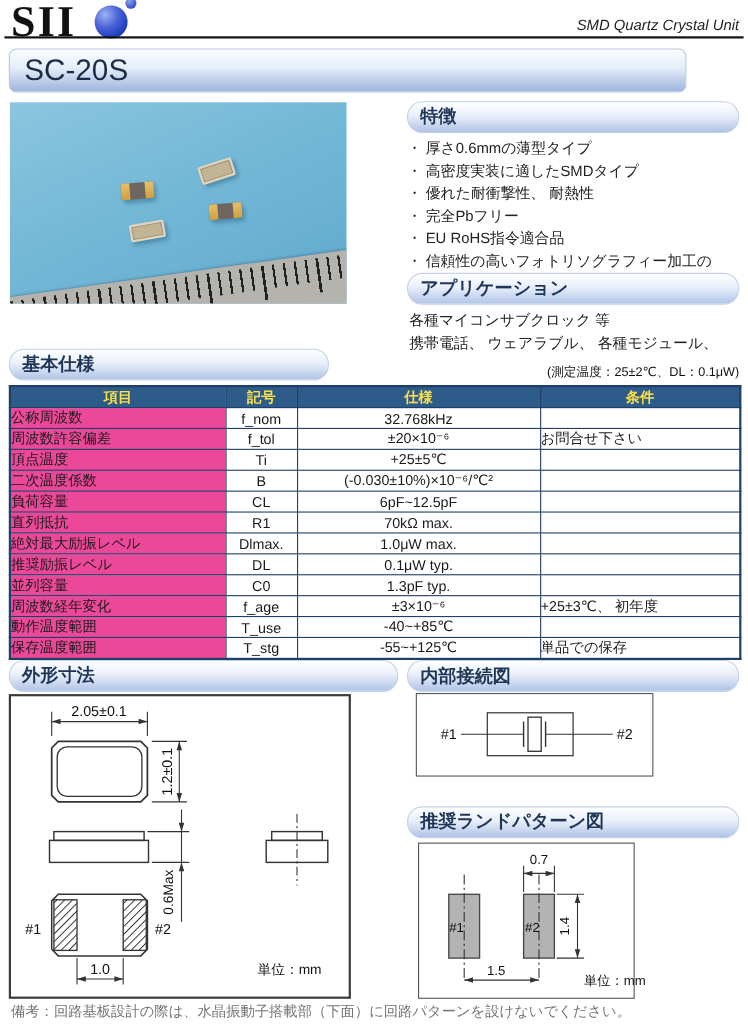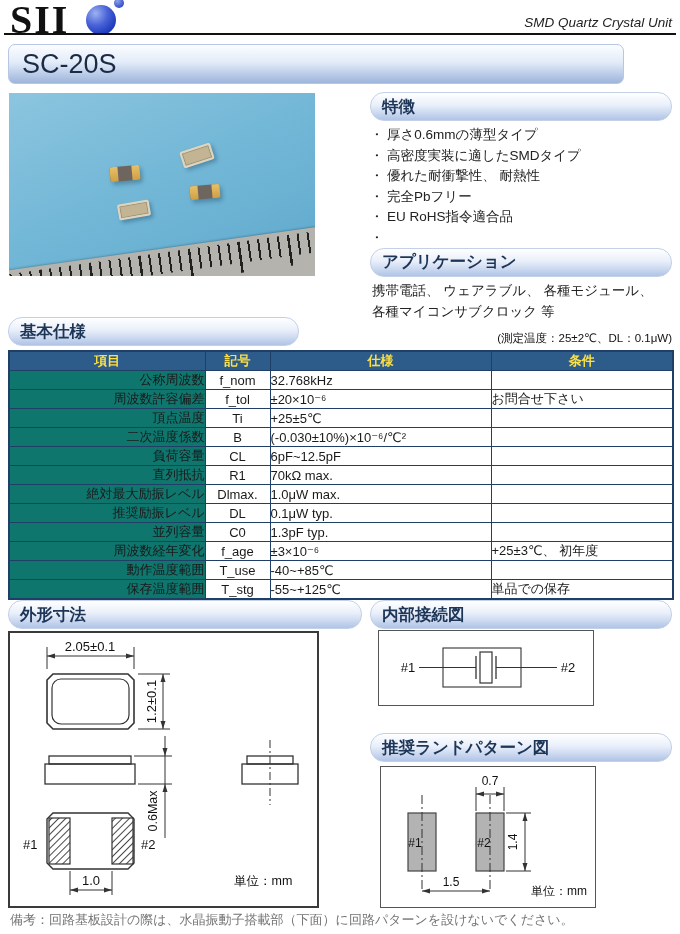--- a/index.html
+++ b/index.html
@@ -44,23 +44,23 @@
   .features-list { position:absolute; left:370px; top:125px; width:302px; font-size:13.5px; line-height:20.5px; color:#222; }
   .feature-item { display:flex; }
   .feature-item .bullet { width:17px; flex:0 0 17px; }
   .app-text { position:absolute; left:372px; top:281px; width:300px; font-size:13.5px; line-height:20.5px; color:#222; }
   
   .meas-note { position:absolute; right:8px; top:331px; font-size:11.5px; color:#111; }
   table.specs { position:absolute; left:8px; top:350px; width:664px; border-collapse:collapse; table-layout:fixed;
     border:2px solid #1f3f66; }
   table.specs th, table.specs td { border:1px solid #1f3f66; font-size:13px; height:18.8px; padding:0; font-weight:normal; }
   table.specs th { background:#2e5c8a; color:#fde047; font-weight:bold; height:19px; text-align:center; }
-  td.c-item { background:#0f766e; text-align:right; padding-left:26px;margin-top:38px; }
+  td.c-item { background:#ec4899; text-align:left; padding-left:26px;margin-top:38px; }
   td.c-sym  { text-align:center; }
-  td.c-spec { text-align:left; }
+  td.c-spec { text-align:center; }
   td.c-cond { text-align:left; padding-left:8px; }
   
   .draw-box { position:absolute; background:#fff; border:2px solid #3a3a3a; }
   .draw-box.thin { border-width:1px; border-color:#555; }
   svg text { font-family:"Liberation Sans","DejaVu Sans",sans-serif; fill:#111; }
   svg line, svg polyline { stroke:#333; }
   
   .footer-note { position:absolute; left:10px; top:911px; font-size:13px; color:#737373; }
 </style>
 </head>
@@ -104,31 +104,32 @@
       <div class="feature-item">
         <span class="bullet">・</span>
         <span>完全Pbフリー</span>
       </div>
       <div class="feature-item">
         <span class="bullet">・</span>
         <span>EU RoHS指令適合品</span>
       </div>
       <div class="feature-item">
         <span class="bullet">・</span>
+        <span>信頼性の高いフォトリソグラフィー加工の</span>
       </div>
       <div class="feature-item">
         <span class="bullet"></span>
         <span>水晶振動子を内蔵</span>
       </div>
     </div>
 
   <div class="section-bar" style="left:370px; top:248px; width:302px;font-family:Liberation Mono, monospace;">アプリケーション</div>
   <div class="app-text">
+      <div>各種マイコンサブクロック 等</div>
       <div>携帯電話、 ウェアラブル、 各種モジュール、</div>
-      <div>各種マイコンサブクロック 等</div>
     </div>
 
   <div class="section-bar" style="left:8px; top:317px; width:291px;">基本仕様</div>
   <div class="meas-note">(測定温度：25±2℃、DL：0.1μW)</div>
 
   <table class="specs">
     <colgroup>
         <col style="width:196px">
         <col style="width:65px">
         <col style="width:221px">
@@ -282,21 +283,21 @@
       <line x1="117" y1="36.5" x2="178" y2="36.5" stroke-width="1.1"></line>
       <line x1="97" y1="25" x2="97" y2="48" stroke-width="1.3"></line>
       <line x1="117" y1="25" x2="117" y2="48" stroke-width="1.3"></line>
       <rect x="101" y="21" width="12" height="31" fill="#fff" stroke="#333" stroke-width="1.2"></rect>
       <text x="29" y="41" text-anchor="middle" font-size="13">#1</text>
       <text x="189" y="41" text-anchor="middle" font-size="13">#2</text>
     </svg>
   </div>
 
   <div class="section-bar" style="left:370px; top:733px; width:302px;">推奨ランドパターン図</div>
-  <div class="draw-box thin" style="left:380px; top:766px; width:216px; height:142px;">
+  <div class="draw-box thin" style="left:380px; top:766px; width:197px; height:142px;">
     <svg width="214" height="140" viewBox="0 0 214 140">
       <rect x="27" y="46" width="28" height="58" fill="#b3b3b3" stroke="#444" stroke-width="1.2"></rect>
       <rect x="95" y="46" width="28" height="58" fill="#b3b3b3" stroke="#444" stroke-width="1.2"></rect>
       <line x1="41" y1="28" x2="41" y2="122" stroke-width="1" stroke-dasharray="9 3 2 3"></line>
       <line x1="109" y1="28" x2="109" y2="122" stroke-width="1" stroke-dasharray="9 3 2 3"></line>
 
       <line x1="95" y1="44" x2="95" y2="20" stroke-width="1"></line>
       <line x1="123" y1="44" x2="123" y2="20" stroke-width="1"></line>
       <line x1="95" y1="27" x2="123" y2="27" stroke-width="1"></line>
       <polygon points="95,27 103,24.5 103,29.5" fill="#333"></polygon>

